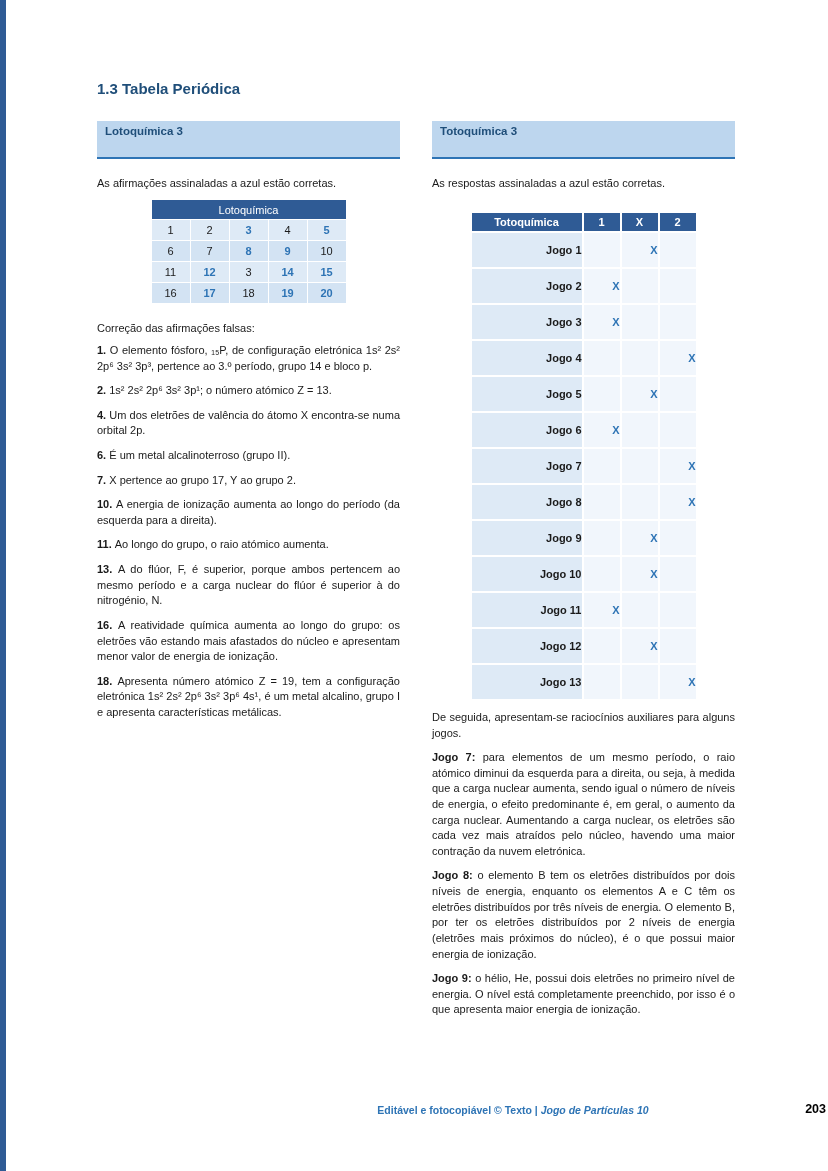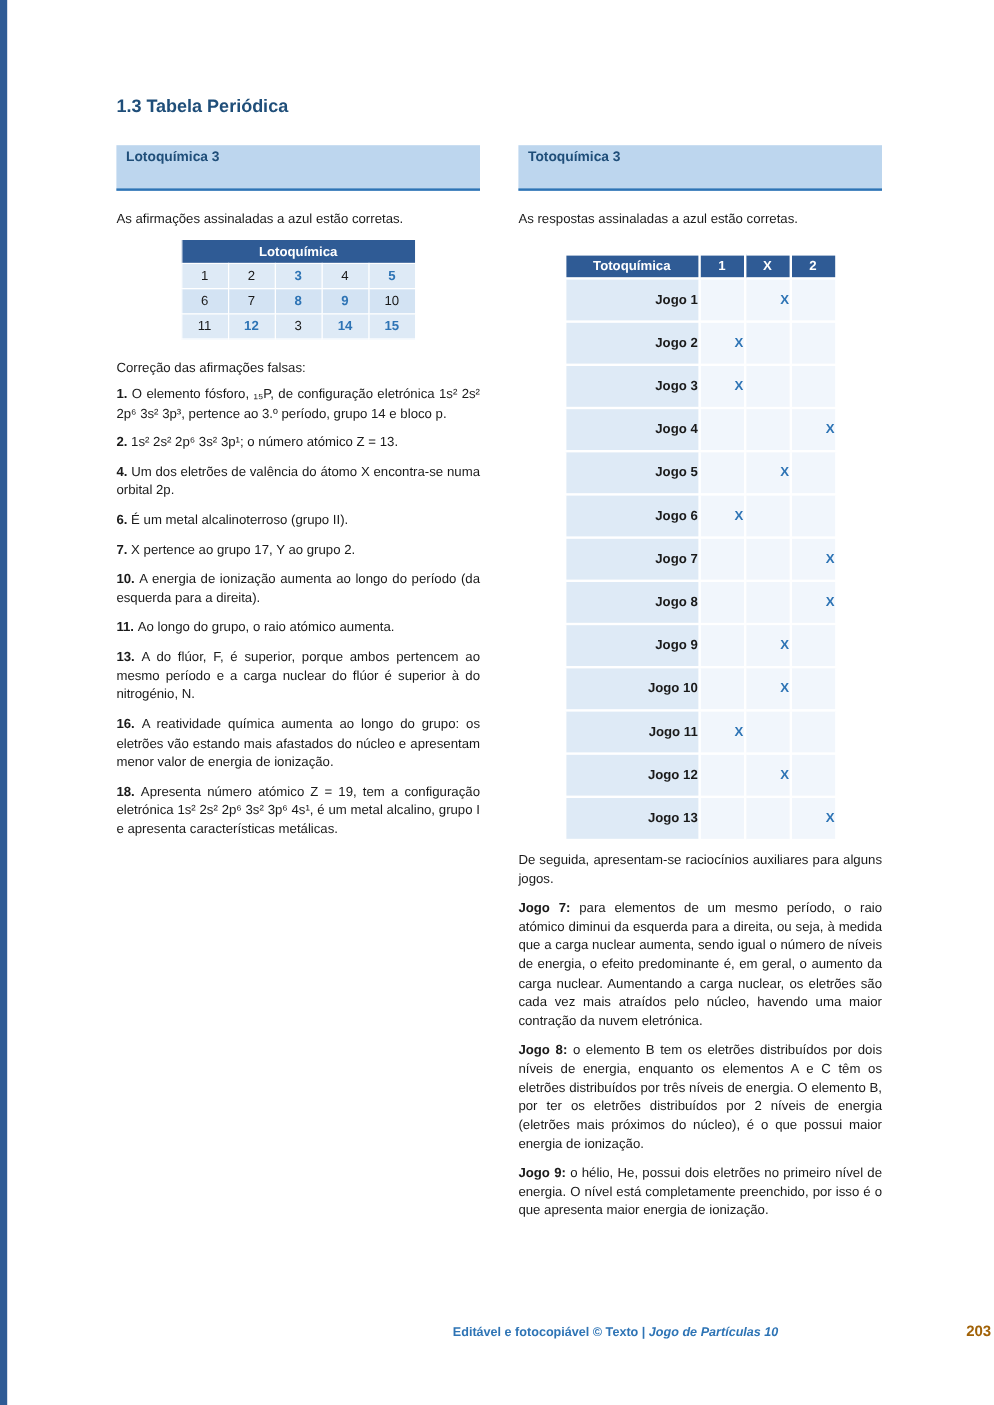--- a/index.html
+++ b/index.html
@@ -14,21 +14,21 @@
   .columns { display:flex; gap:32px; margin-top:24px; }
   .col { width:303px; }
   .banner {
     height:38px; line-height:21px; background:#BDD6EE; border-bottom:2px solid #2E74B5;
     padding-left:8px; font-size:11.5px; font-weight:bold; color:#1F4E79;
   }
   .intro { margin-top:18px; font-size:11px; }
   table { border-collapse:collapse; }
   .loto-table { margin:10px auto 0; }
   .loto-table th {
-    background:#2F5B95; color:#ffffff; font-size:11px; font-weight:bold;
+    background:#2F5B95; color:#ffffff; font-size:11px; font-weight:normal;
     height:20px; border:1px solid #ffffff; text-align:center;
   }
   .loto-table td {
     width:39px; height:21px; text-align:center; font-size:11px;
     background:#DEEAF6; border:1px solid #ffffff; color:#1a1a1a;
   }
   .loto-table tr:nth-child(even) td { background:#D3E3F3; }
   .loto-table td.correct { color:#2E74B5; font-weight:bold; }
   .toto-table { margin:22px auto 0; }
   .toto-table th {
@@ -40,21 +40,21 @@
   .toto-table td { height:36px; text-align:right; font-size:11px; border:2px solid #ffffff; }
   .toto-table td.jogo { background:#DEEAF6; font-weight:bold; color:#1a1a1a; }
   .toto-table td.ans { background:#F1F6FC; color:#2E74B5; font-weight:bold; }
   .heading-correcoes { margin-top:18px; font-size:11px; }
   .body-text { font-size:11px; line-height:1.42; text-align:justify; margin-top:9px; }
   .lead { font-weight:bold; }
   .paragraphs { margin-top:5px; }
   .footer { position:absolute; left:97px; top:1104px; width:638px; }
   .footer-center { text-align:center; font-size:10.5px; font-weight:bold; color:#2E74B5; }
   .footer-book { font-style:italic; }
-  .footer-page { position:absolute; right:6px; top:-2px; font-size:12.5px; font-weight:bold; color:#a16207; }
+  .footer-page { position:absolute; right:6px; top:-2px; font-size:12.5px; font-weight:bold; color:#000000; }
 </style>
 </head>
 <body>
 
 <div class="page">
   <div class="edge-bar"></div>
   <div class="content">
     <h1 class="title">1.3 Tabela Periódica</h1>
     <div class="columns">
 
@@ -81,20 +81,27 @@
                 <td class="correct">8</td>
                 <td class="correct">9</td>
                 <td>10</td>
               </tr>
               <tr>
                 <td>11</td>
                 <td class="correct">12</td>
                 <td>3</td>
                 <td class="correct">14</td>
                 <td class="correct">15</td>
+              </tr>
+              <tr>
+                <td>16</td>
+                <td class="correct">17</td>
+                <td>18</td>
+                <td class="correct">19</td>
+                <td class="correct">20</td>
               </tr>
             </tbody>
         </table>
         <p class="heading-correcoes">Correção das afirmações falsas:</p>
         <div class="paragraphs">
             <p class="body-text"><span class="lead">1. </span>O elemento fósforo, ₁₅P, de configuração eletrónica 1s² 2s² 2p⁶ 3s² 3p³, pertence ao 3.º período, grupo 14 e bloco p.</p>
             <p class="body-text"><span class="lead">2. </span>1s² 2s² 2p⁶ 3s² 3p¹; o número atómico Z = 13.</p>
             <p class="body-text"><span class="lead">4. </span>Um dos eletrões de valência do átomo X encontra-se numa orbital 2p.</p>
             <p class="body-text"><span class="lead">6. </span>É um metal alcalinoterroso (grupo II).</p>
             <p class="body-text"><span class="lead">7. </span>X pertence ao grupo 17, Y ao grupo 2.</p>

